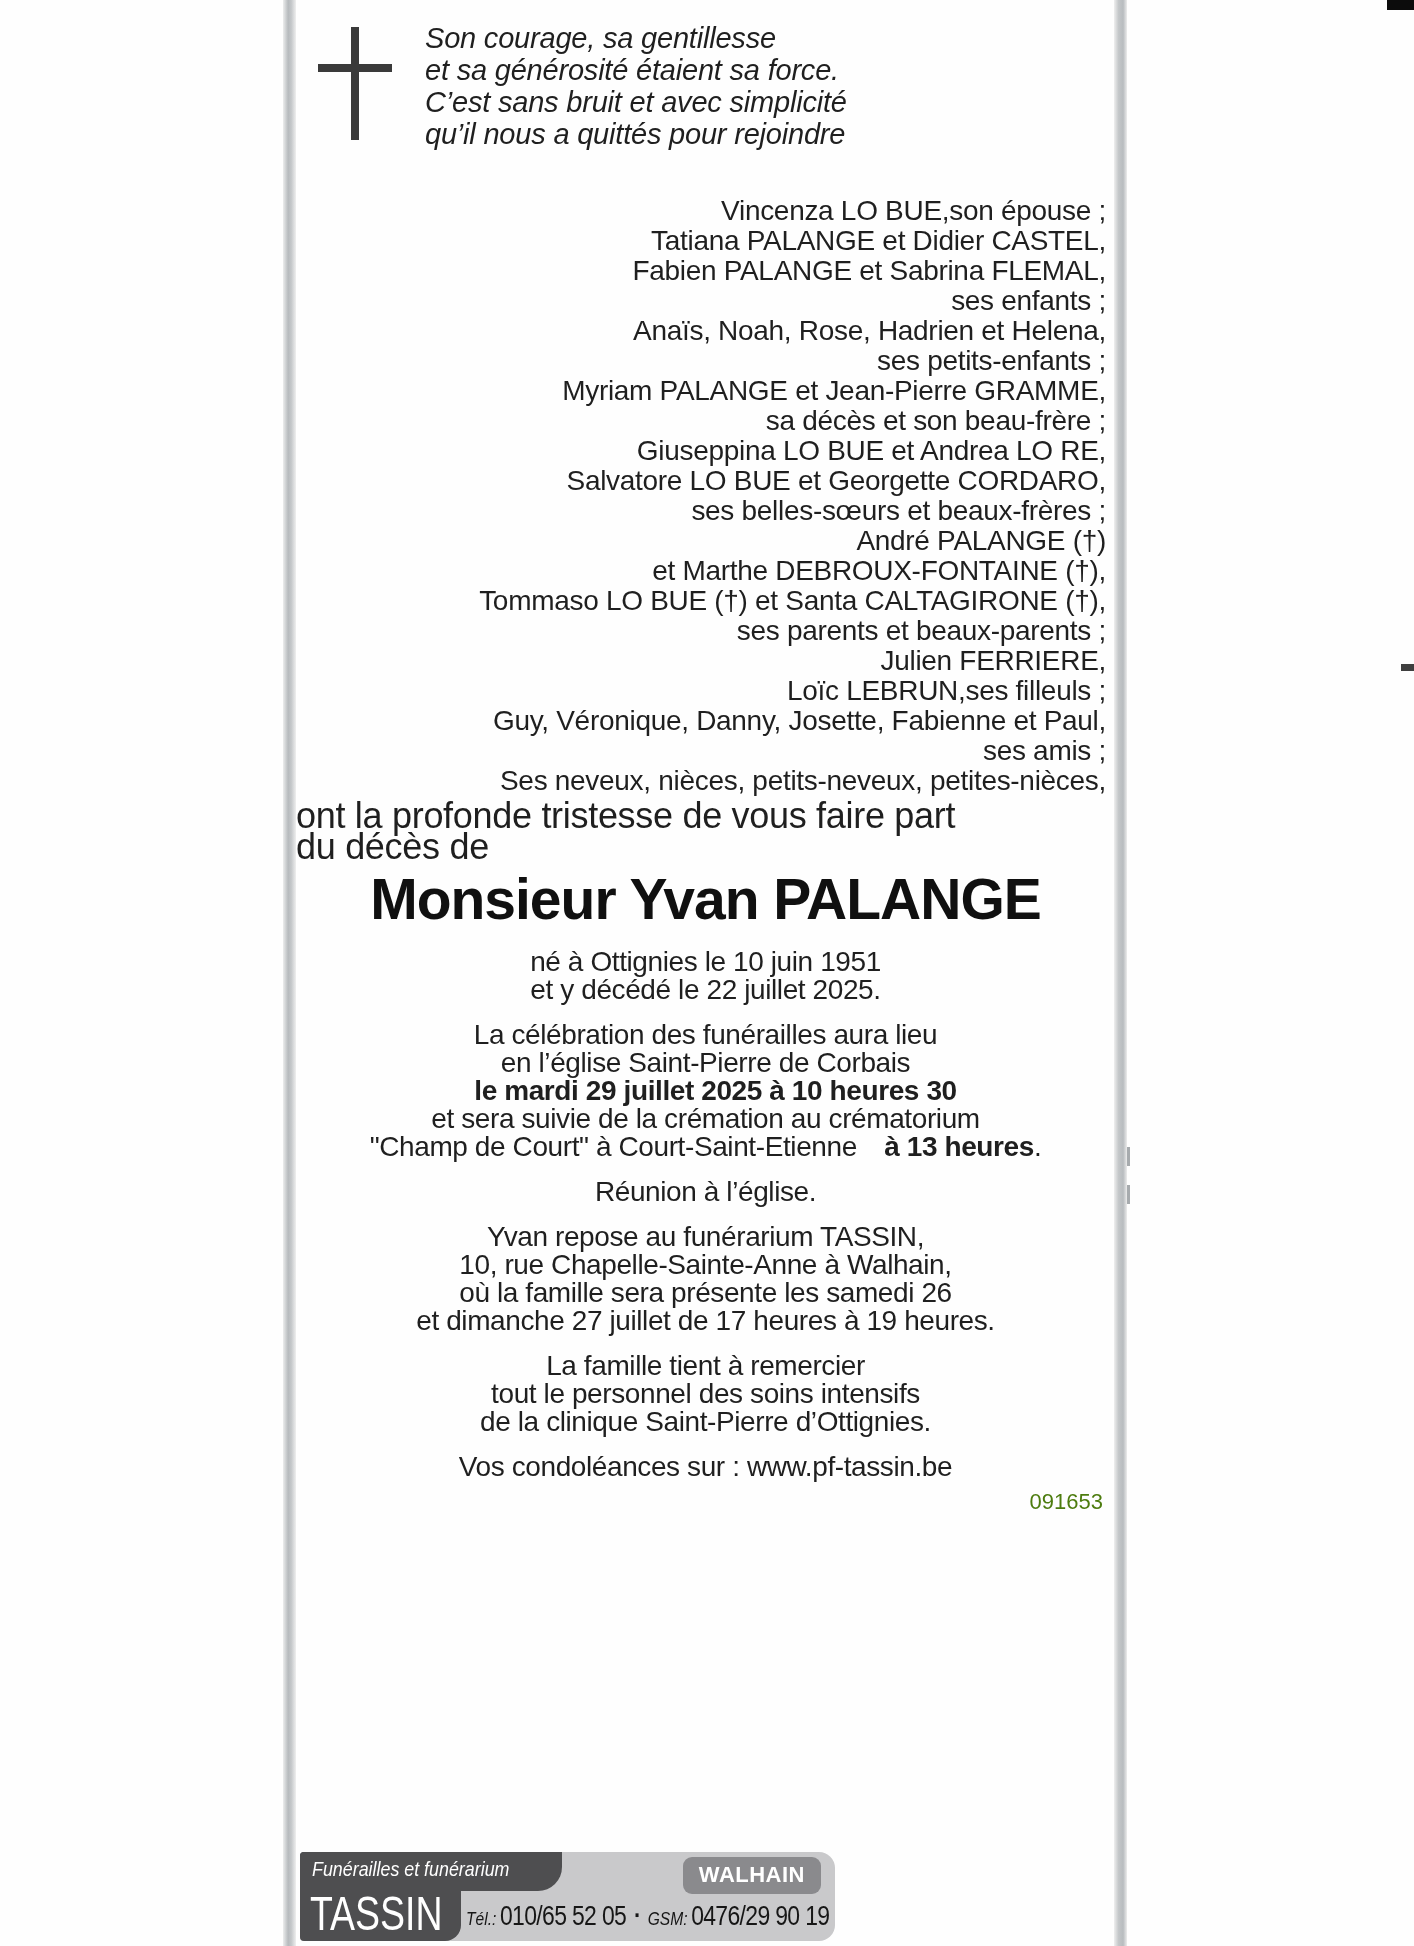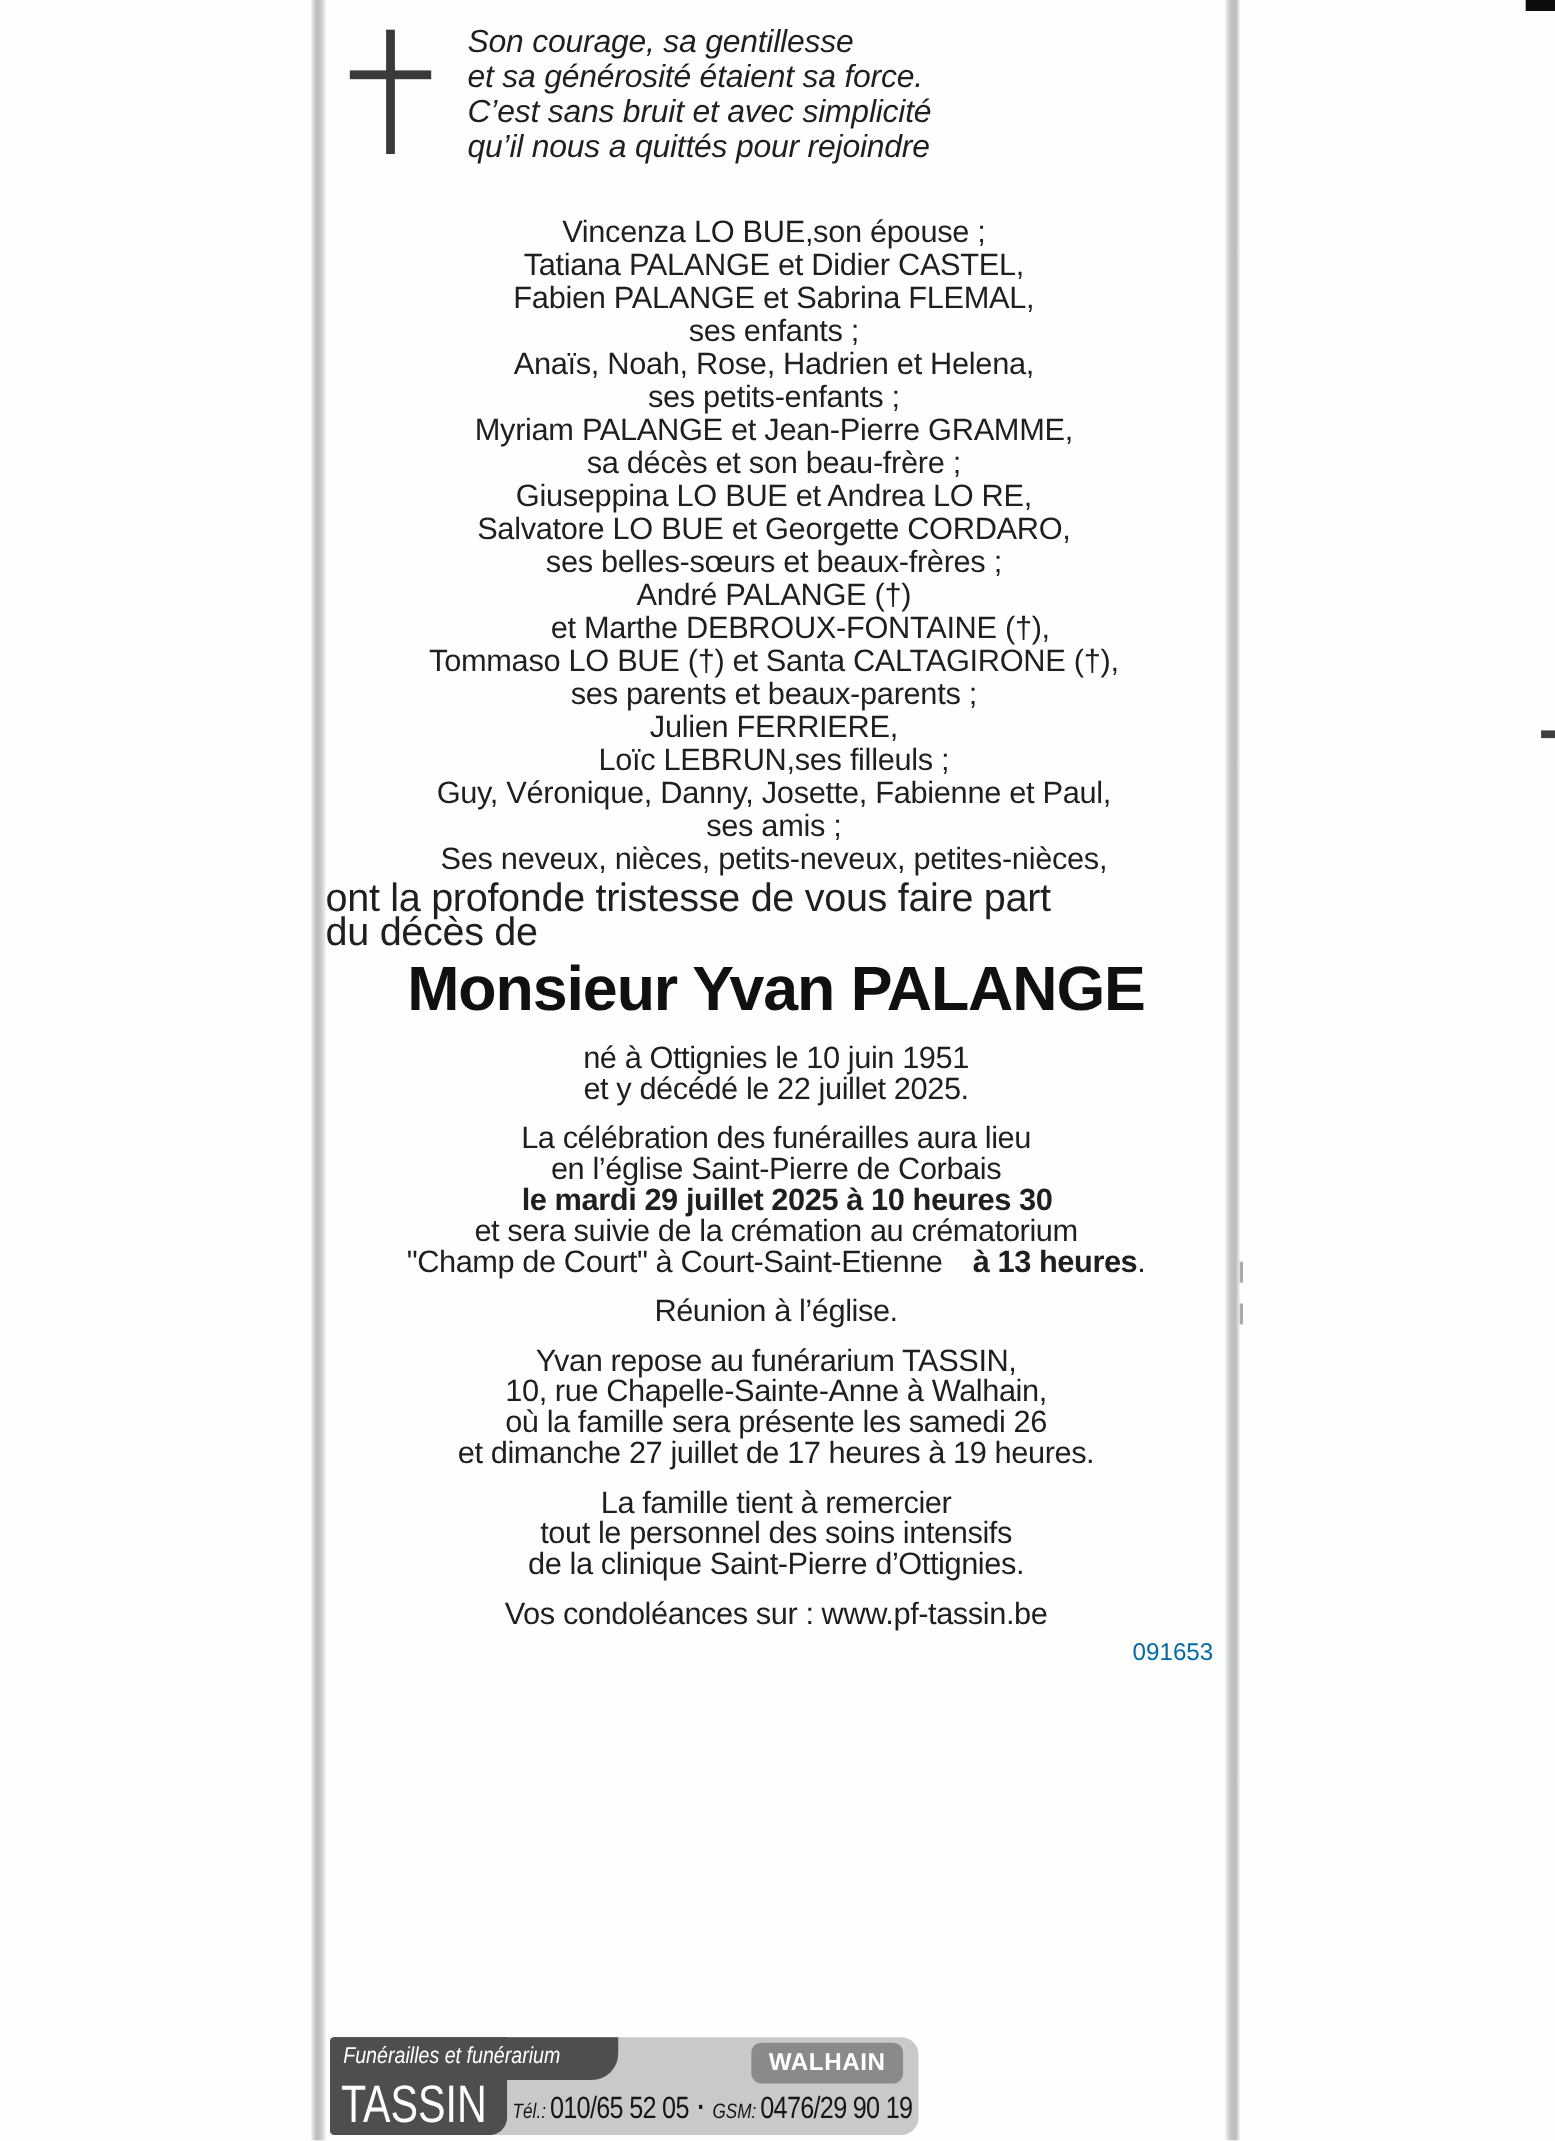--- a/index.html
+++ b/index.html
@@ -21,34 +21,34 @@
 
   
   .header{position:relative;height:196px;}
   .cross{position:absolute;left:22px;top:27px;width:74px;height:113px;}
   .cross .v{position:absolute;left:33px;top:0;width:8px;height:100%;background:#3a3a3a;}
   .cross .h{position:absolute;left:0;top:37px;width:100%;height:8px;background:#3a3a3a;}
   .epitaph{position:absolute;left:129px;top:22px;font-style:italic;font-size:29px;line-height:32px;letter-spacing:-0.2px;}
 
   
   .family{padding:0 9px 0 5px;font-size:28px;letter-spacing:-0.3px;}
-  .fam-line{display:flex;justify-content:center;line-height:30px;min-height:30px;white-space:nowrap;}
+  .fam-line{display:flex;justify-content:flex-end;line-height:30px;min-height:30px;white-space:nowrap;}
   .fam-line.center{justify-content:center;}
   .fam-left.indent{padding-left:48px;}
 
   .announce{text-align:left;font-size:36px;line-height:31px;margin-top:4px;letter-spacing:-0.3px;}
 
   .title{text-align:center;font-size:57px;font-weight:bold;line-height:63px;margin-top:6px;letter-spacing:-1px;color:#101010;}
 
   .details{text-align:center;font-size:28px;letter-spacing:-0.4px;margin-top:16px;}
   .details .para{margin:17px 0 8px;}
   .d-line{line-height:28px;}
   .d-bold{font-weight:bold;padding-left:20px;}
 
-  .ref{text-align:right;padding-right:12px;font-size:22px;margin-top:6px;color:#0369a1;}
+  .ref{text-align:right;padding-right:12px;font-size:22px;margin-top:6px;color:#4d7c0f;}
 
   
   .footer{position:absolute;left:4px;top:1852px;width:535px;height:89px;background:#c9c9cb;border-radius:4px 16px 16px 4px;}
   .f-dark-top{position:absolute;left:0;top:0;width:49%;height:44%;background:#4e4e50;border-radius:4px 0 24px 0;}
   .f-dark-left{position:absolute;left:0;top:0;width:30%;height:100%;background:#4e4e50;border-radius:4px 0 16px 4px;}
   .f-tagline{position:absolute;left:12px;top:5px;color:#fff;font-style:italic;font-size:21px;white-space:nowrap;transform:scaleX(0.85);transform-origin:left top;z-index:2;}
   .f-brand{position:absolute;left:10px;bottom:3px;color:#fff;font-size:48px;line-height:1;white-space:nowrap;transform:scaleX(0.78);transform-origin:left bottom;z-index:2;}
   .f-walhain{position:absolute;right:14px;top:5px;background:#8a8a8d;color:#fff;font-weight:bold;font-size:22px;line-height:1;padding:7px 16px 8px;border-radius:9px;z-index:2;letter-spacing:0.5px;}
   .f-phone{position:absolute;left:166px;bottom:9px;white-space:nowrap;color:#161616;transform:scaleX(0.82);transform-origin:left bottom;z-index:2;}
   .f-phone .lbl{font-style:italic;font-size:19px;}

